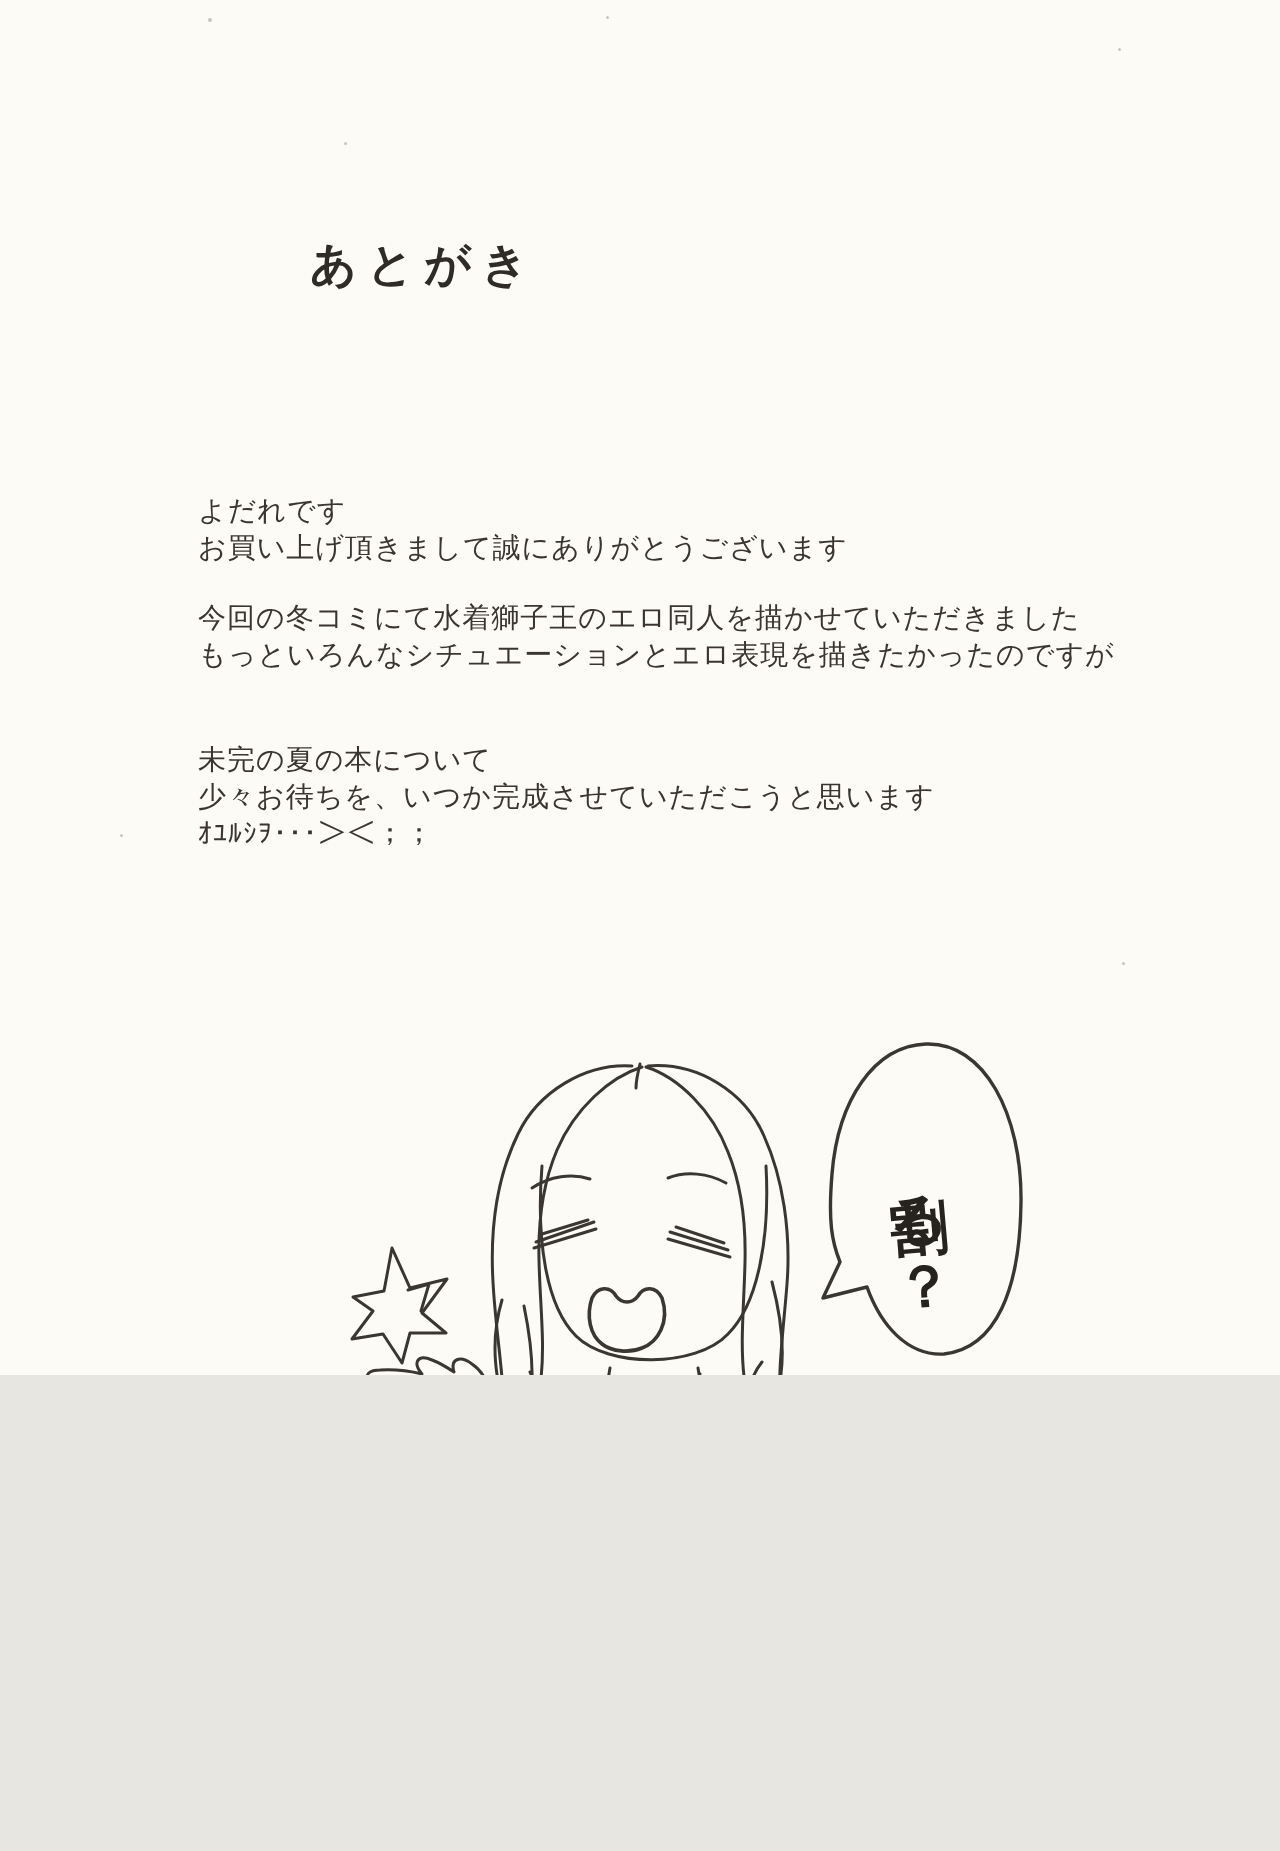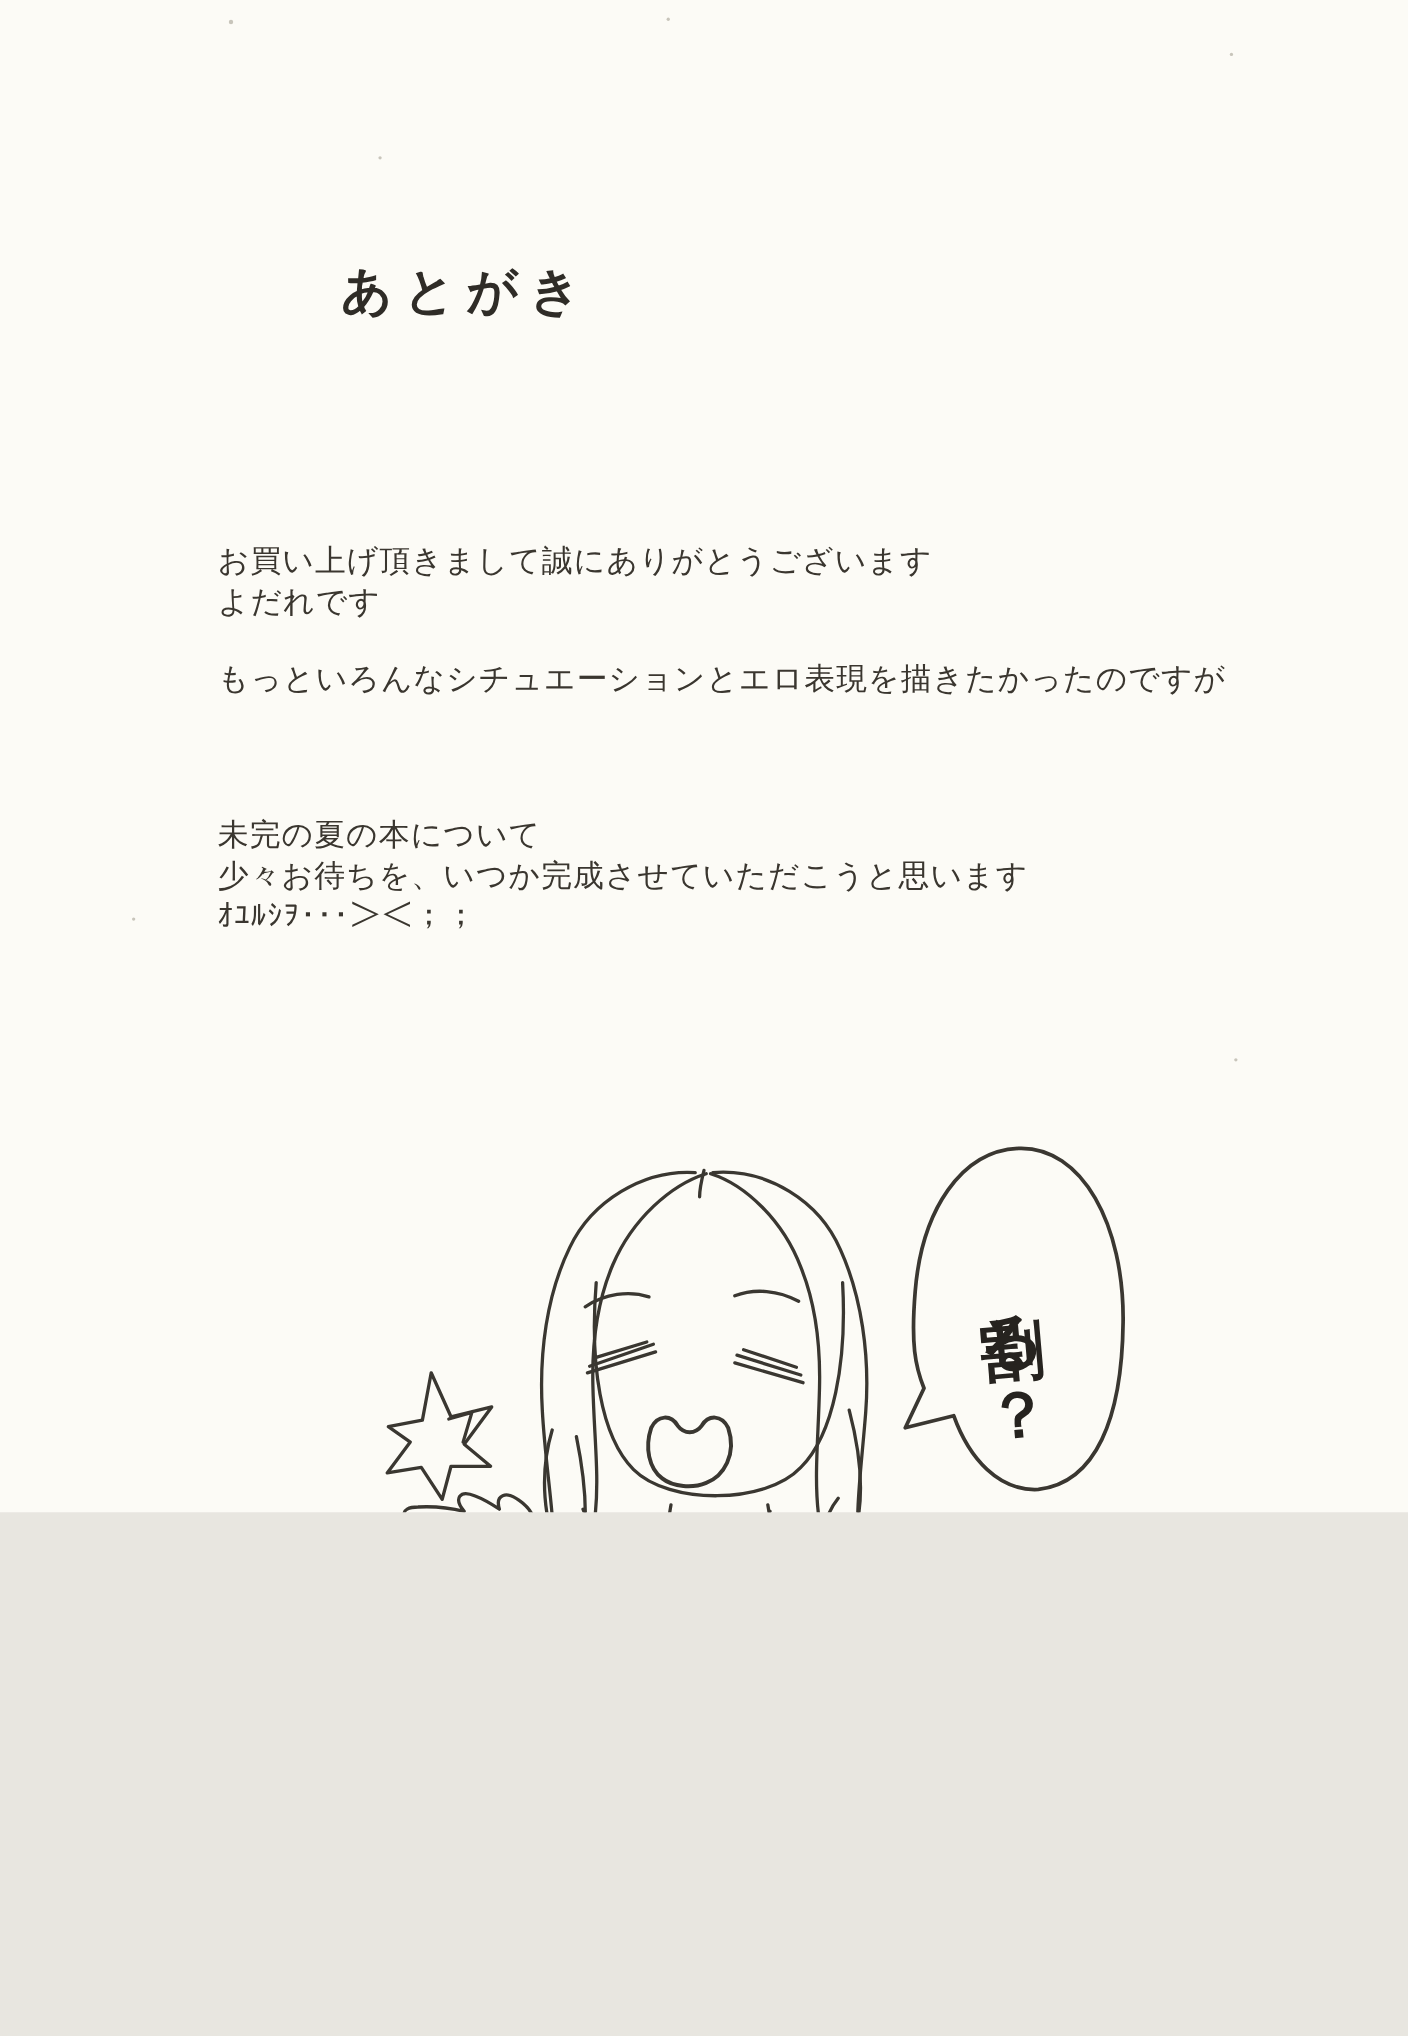--- a/index.html
+++ b/index.html
@@ -47,25 +47,26 @@
   <div class="speck" style="left:208px;top:18px;width:4px;height:4px;"></div>
   <div class="speck" style="left:606px;top:16px;width:3px;height:3px;"></div>
   <div class="speck" style="left:344px;top:142px;width:3px;height:3px;"></div>
   <div class="speck" style="left:1118px;top:48px;width:3px;height:3px;"></div>
   <div class="speck" style="left:120px;top:834px;width:3px;height:3px;"></div>
   <div class="speck" style="left:1122px;top:962px;width:3px;height:3px;"></div>
 
   <div class="title">あとがき</div>
 
   <div class="para p1">
+    <div>よだれです</div>
     <div>お買い上げ頂きまして誠にありがとうございます</div>
-    <div>よだれです</div>
   </div>
 
   <div class="para p2">
+    <div>今回の冬コミにて水着獅子王のエロ同人を描かせていただきました</div>
     <div>もっといろんなシチュエーションとエロ表現を描きたかったのですが</div>
   </div>
 
   <div class="para p3">
     <div>未完の夏の本について</div>
     <div>少々お待ちを、いつか完成させていただこうと思います</div>
     <div>ｵﾕﾙｼｦ･･･＞＜；；</div>
   </div>
 
   <svg class="illustration" viewBox="0 0 760 810">

